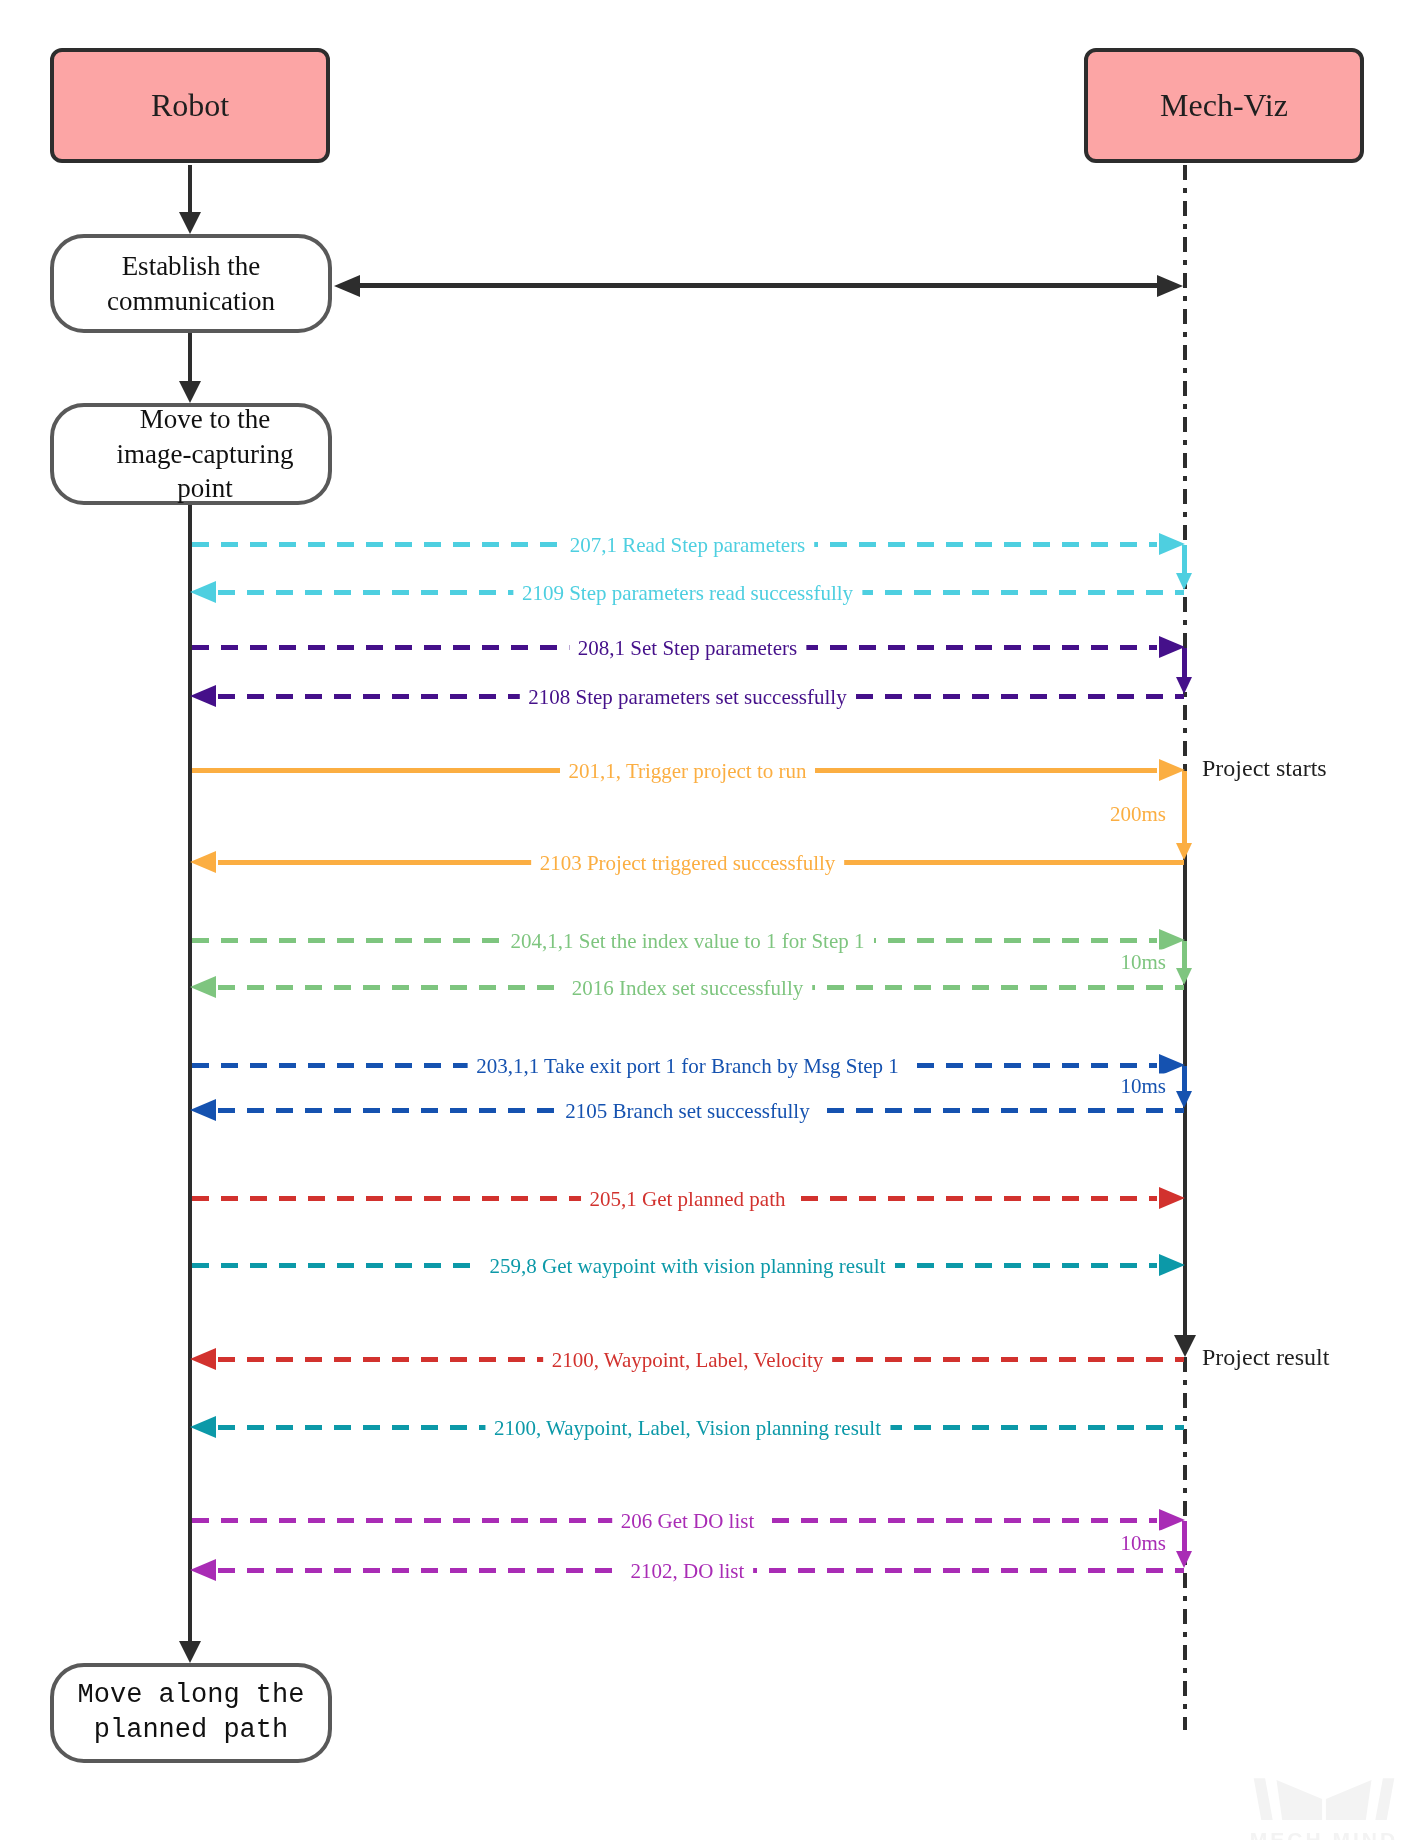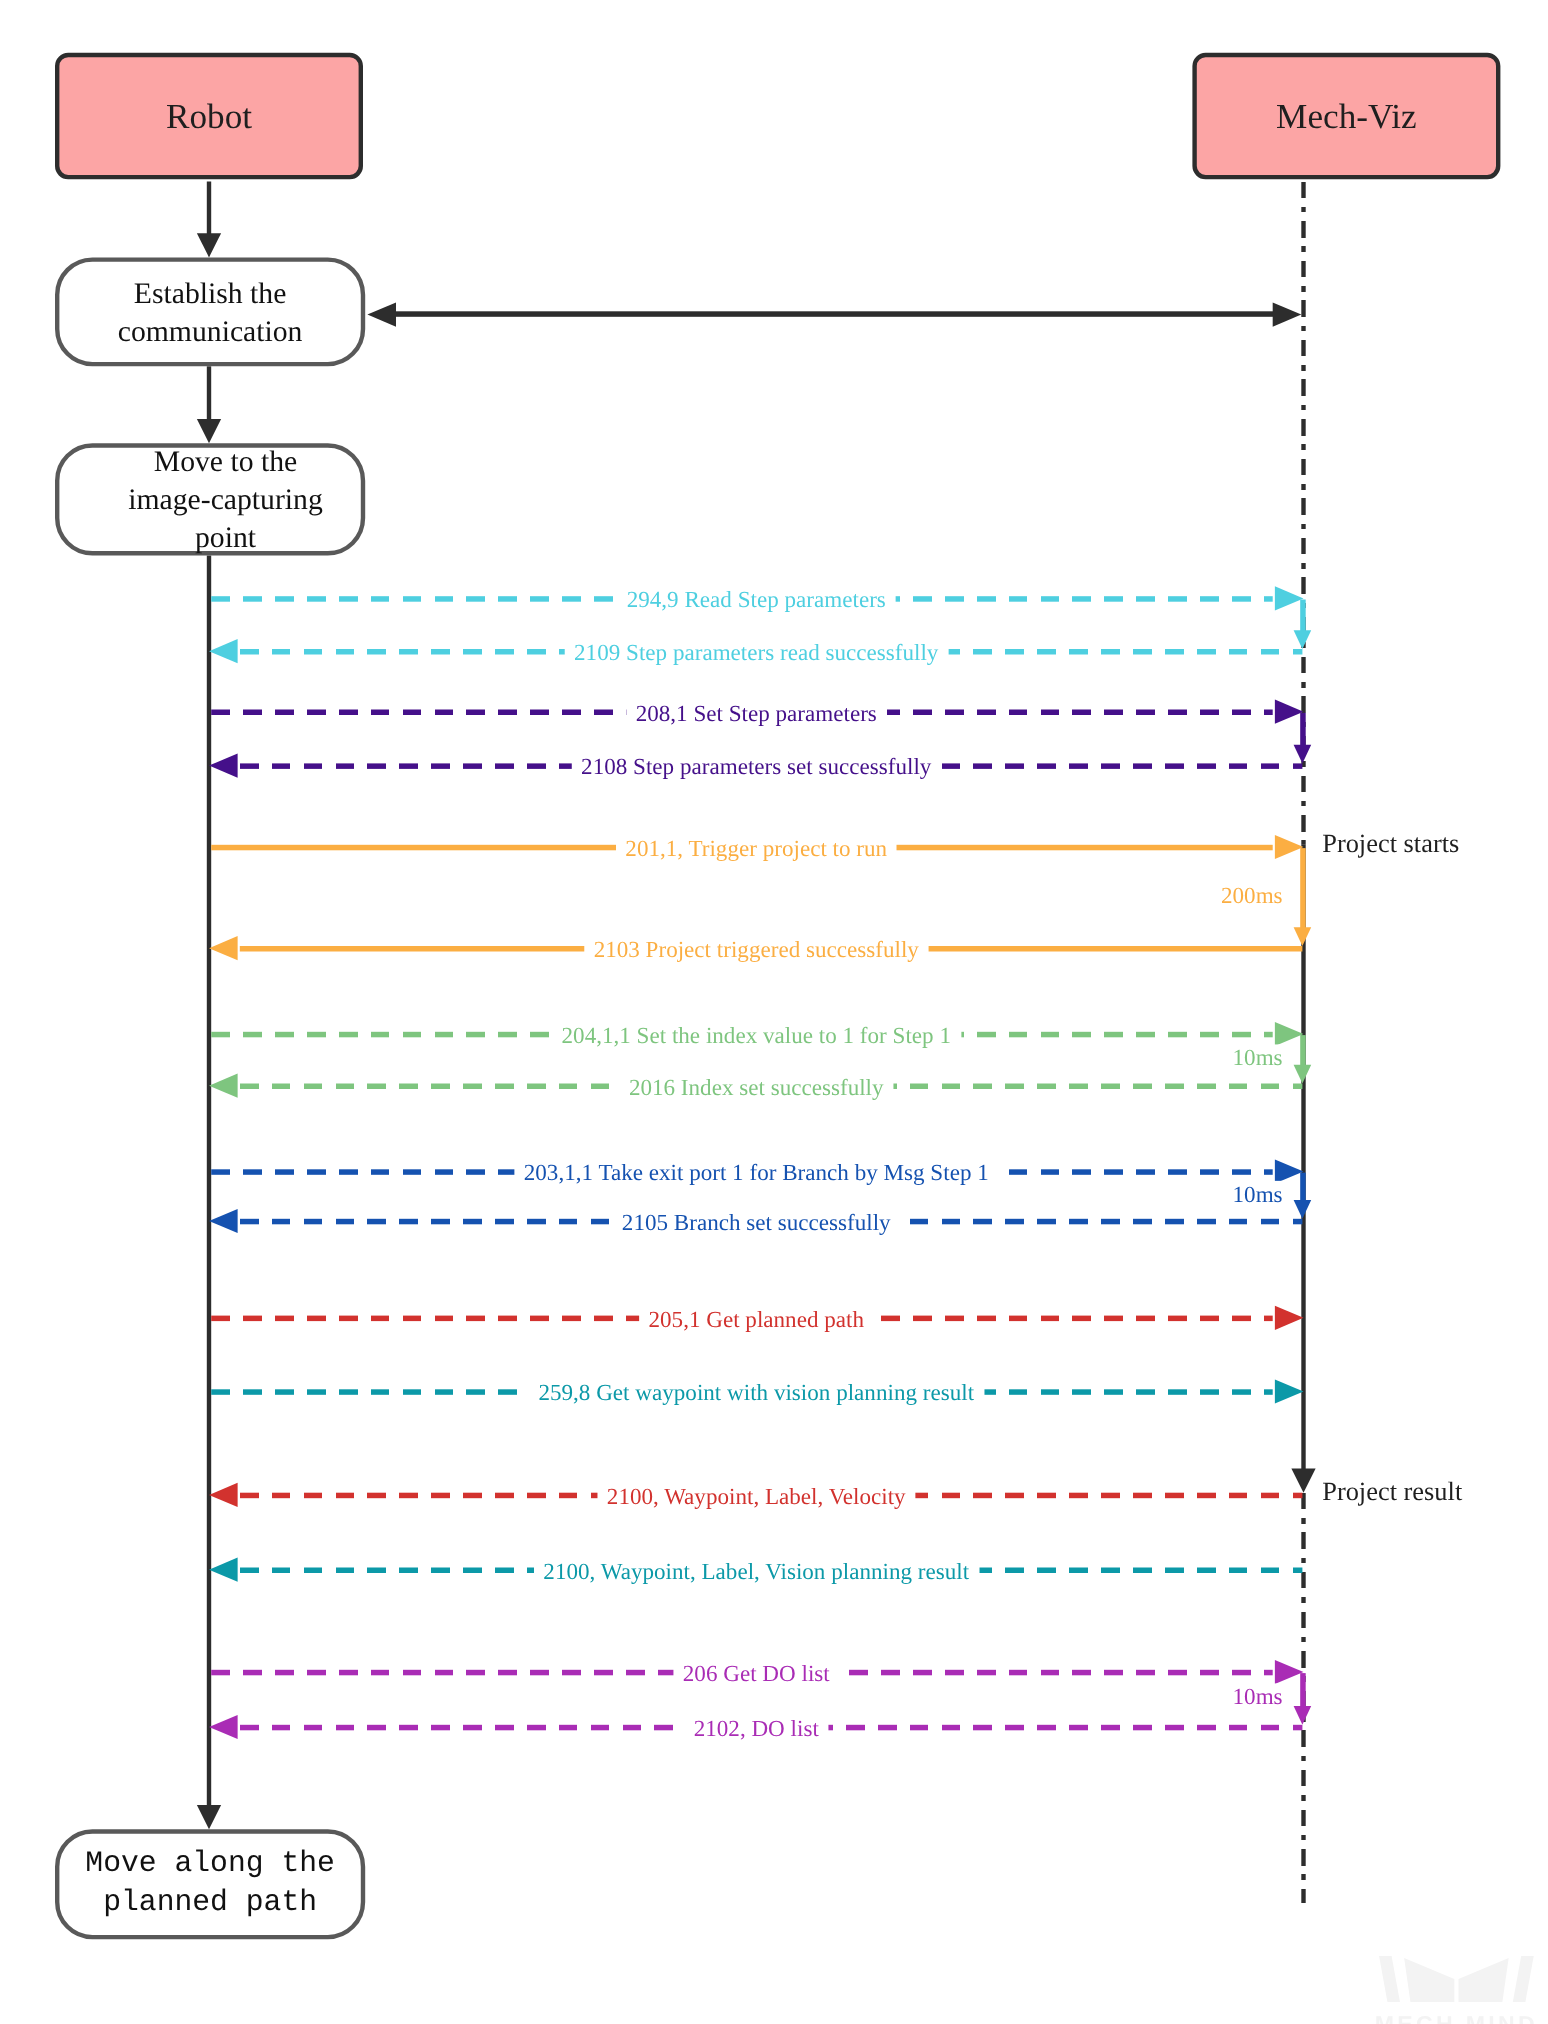--- a/index.html
+++ b/index.html
@@ -106,21 +106,21 @@
   </div>
 
   <div class="h-line" style="left:356px; top:283px; width:804px;"></div>
   <div class="tri-left-black" style="left:334px; top:275px;"></div>
   <div class="tri-right-black" style="left:1157px; top:275px;"></div>
 
   <div id="messages-layer">
       <div class="msg right dashed" style="top: 542px; color: rgb(78, 207, 224);">
         <div class="msg-line"></div>
         <div class="msg-head"></div>
-        <span class="msg-label">294,9 Read Step parameters</span>
+        <span class="msg-label">207,1 Read Step parameters</span>
       </div>
       <div class="msg left dashed" style="top: 590px; color: rgb(78, 207, 224);">
         <div class="msg-line"></div>
         <div class="msg-head"></div>
         <span class="msg-label">2109 Step parameters read successfully</span>
       </div>
       <div class="msg right dashed" style="top: 645px; color: rgb(69, 16, 138);">
         <div class="msg-line"></div>
         <div class="msg-head"></div>
         <span class="msg-label">208,1 Set Step parameters</span>

